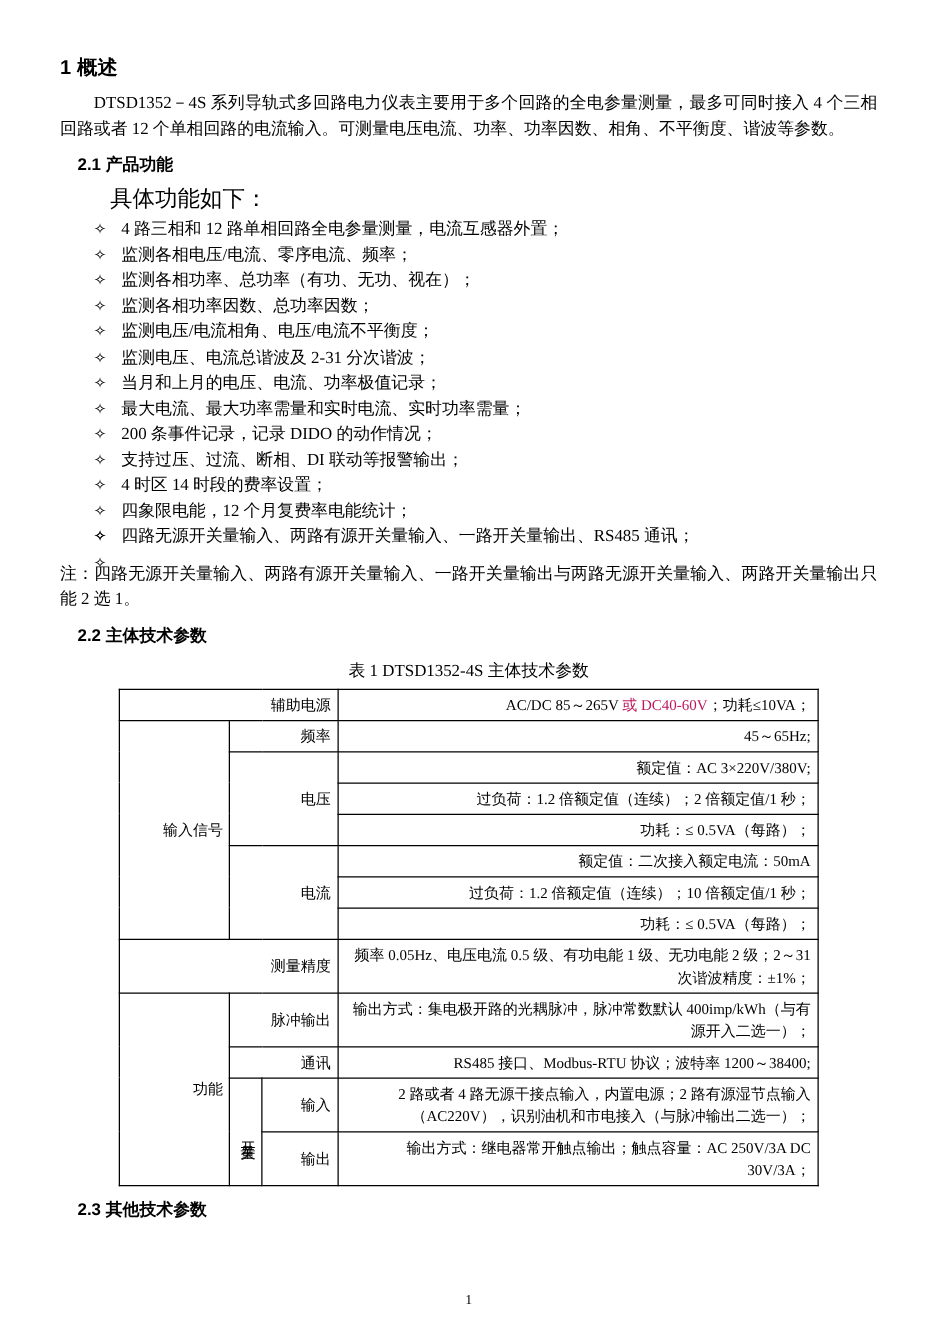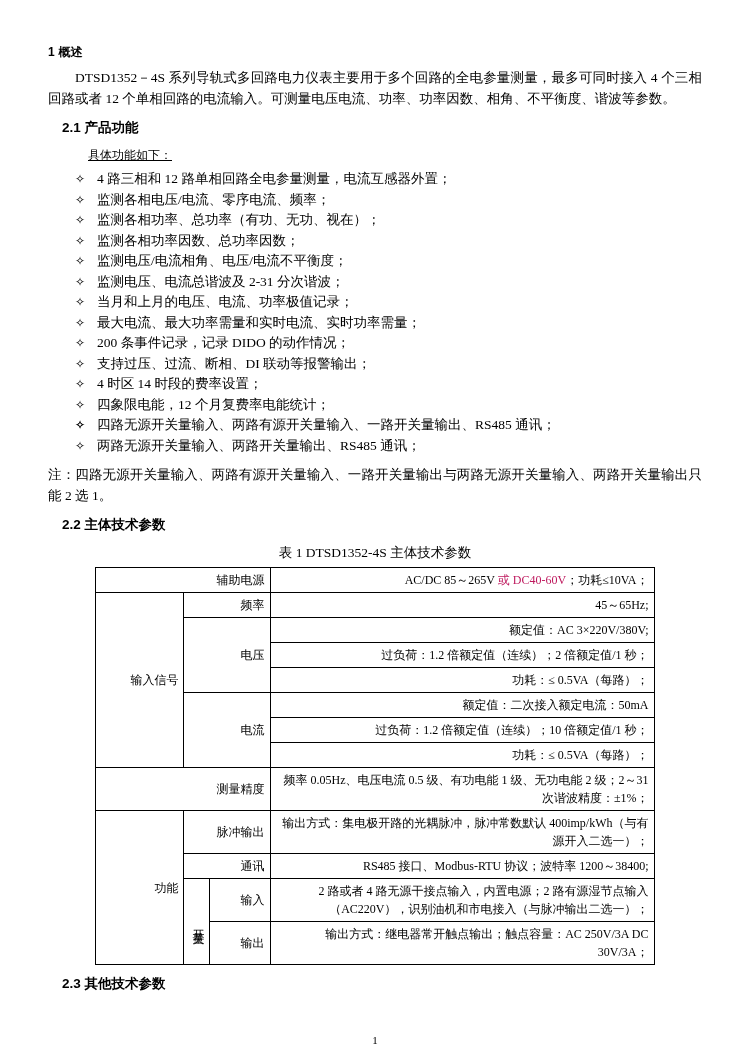--- a/index.html
+++ b/index.html
@@ -16,21 +16,21 @@
   }
   .page {
     position: relative;
     width: 750px;
     height: 1060px;
     box-sizing: border-box;
     padding: 44px 48px 0 48px;
   }
   h1.sec {
     font-family: "Liberation Sans", sans-serif;
-    font-size: 12px;
+    font-size: 16px;
     font-weight: bold;
     margin: 0 0 6px 0;
     letter-spacing: 0.2px;
   }
   h2.sub {
     font-family: "Liberation Sans", sans-serif;
     font-size: 13.5px;
     font-weight: bold;
     margin: 10px 0 6px 14px;
   }
@@ -41,24 +41,23 @@
     text-align: justify;
     text-indent: 0;
   }
   p.indent {
     text-indent: 27px;
   }
   .intro {
     margin-bottom: 8px;
   }
   .feature-intro {
-    font-size: 12px;
+    font-size: 18px;
     line-height: 21px;
     margin: 8px 0 3px 40px;
-    text-decoration: underline;
   }
   ul.features {
     list-style: none;
     margin: 0;
     padding: 0;
   }
   ul.features li {
     font-size: 13.5px;
     line-height: 20.5px;
     margin: 0 0 0 27px;
@@ -152,21 +151,21 @@
     <li><span class="bullet">✧</span><span>监测电压/电流相角、电压/电流不平衡度；</span></li>
     <li><span class="bullet">✧</span><span>监测电压、电流总谐波及 2-31 分次谐波；</span></li>
     <li><span class="bullet">✧</span><span>当月和上月的电压、电流、功率极值记录；</span></li>
     <li><span class="bullet">✧</span><span>最大电流、最大功率需量和实时电流、实时功率需量；</span></li>
     <li><span class="bullet">✧</span><span>200 条事件记录，记录 DIDO 的动作情况；</span></li>
     <li><span class="bullet">✧</span><span>支持过压、过流、断相、DI 联动等报警输出；</span></li>
     <li><span class="bullet">✧</span><span>4 时区 14 时段的费率设置；</span></li>
     <li><span class="bullet">✧</span><span>四象限电能，12 个月复费率电能统计；</span></li>
     <li><span class="bullet">✧</span></li>
     <li><span class="bullet">✧</span><span>四路无源开关量输入、两路有源开关量输入、一路开关量输出、RS485 通讯；</span></li>
-    <li><span class="bullet">✧</span><span>两路无源开关量输入、两路开关量输出、RS485 通讯；</span></li>
+    <li><span class="bullet">✧</span></li>
   </ul>
 
   <p class="note">注：四路无源开关量输入、两路有源开关量输入、一路开关量输出与两路无源开关量输入、两路开关量输出只能 2 选 1。</p>
 
   <h2 class="sub">2.2 主体技术参数</h2>
 
   <div class="table-title">表 1  DTSD1352-4S 主体技术参数</div>
 
   <table class="spec">
     <colgroup>

